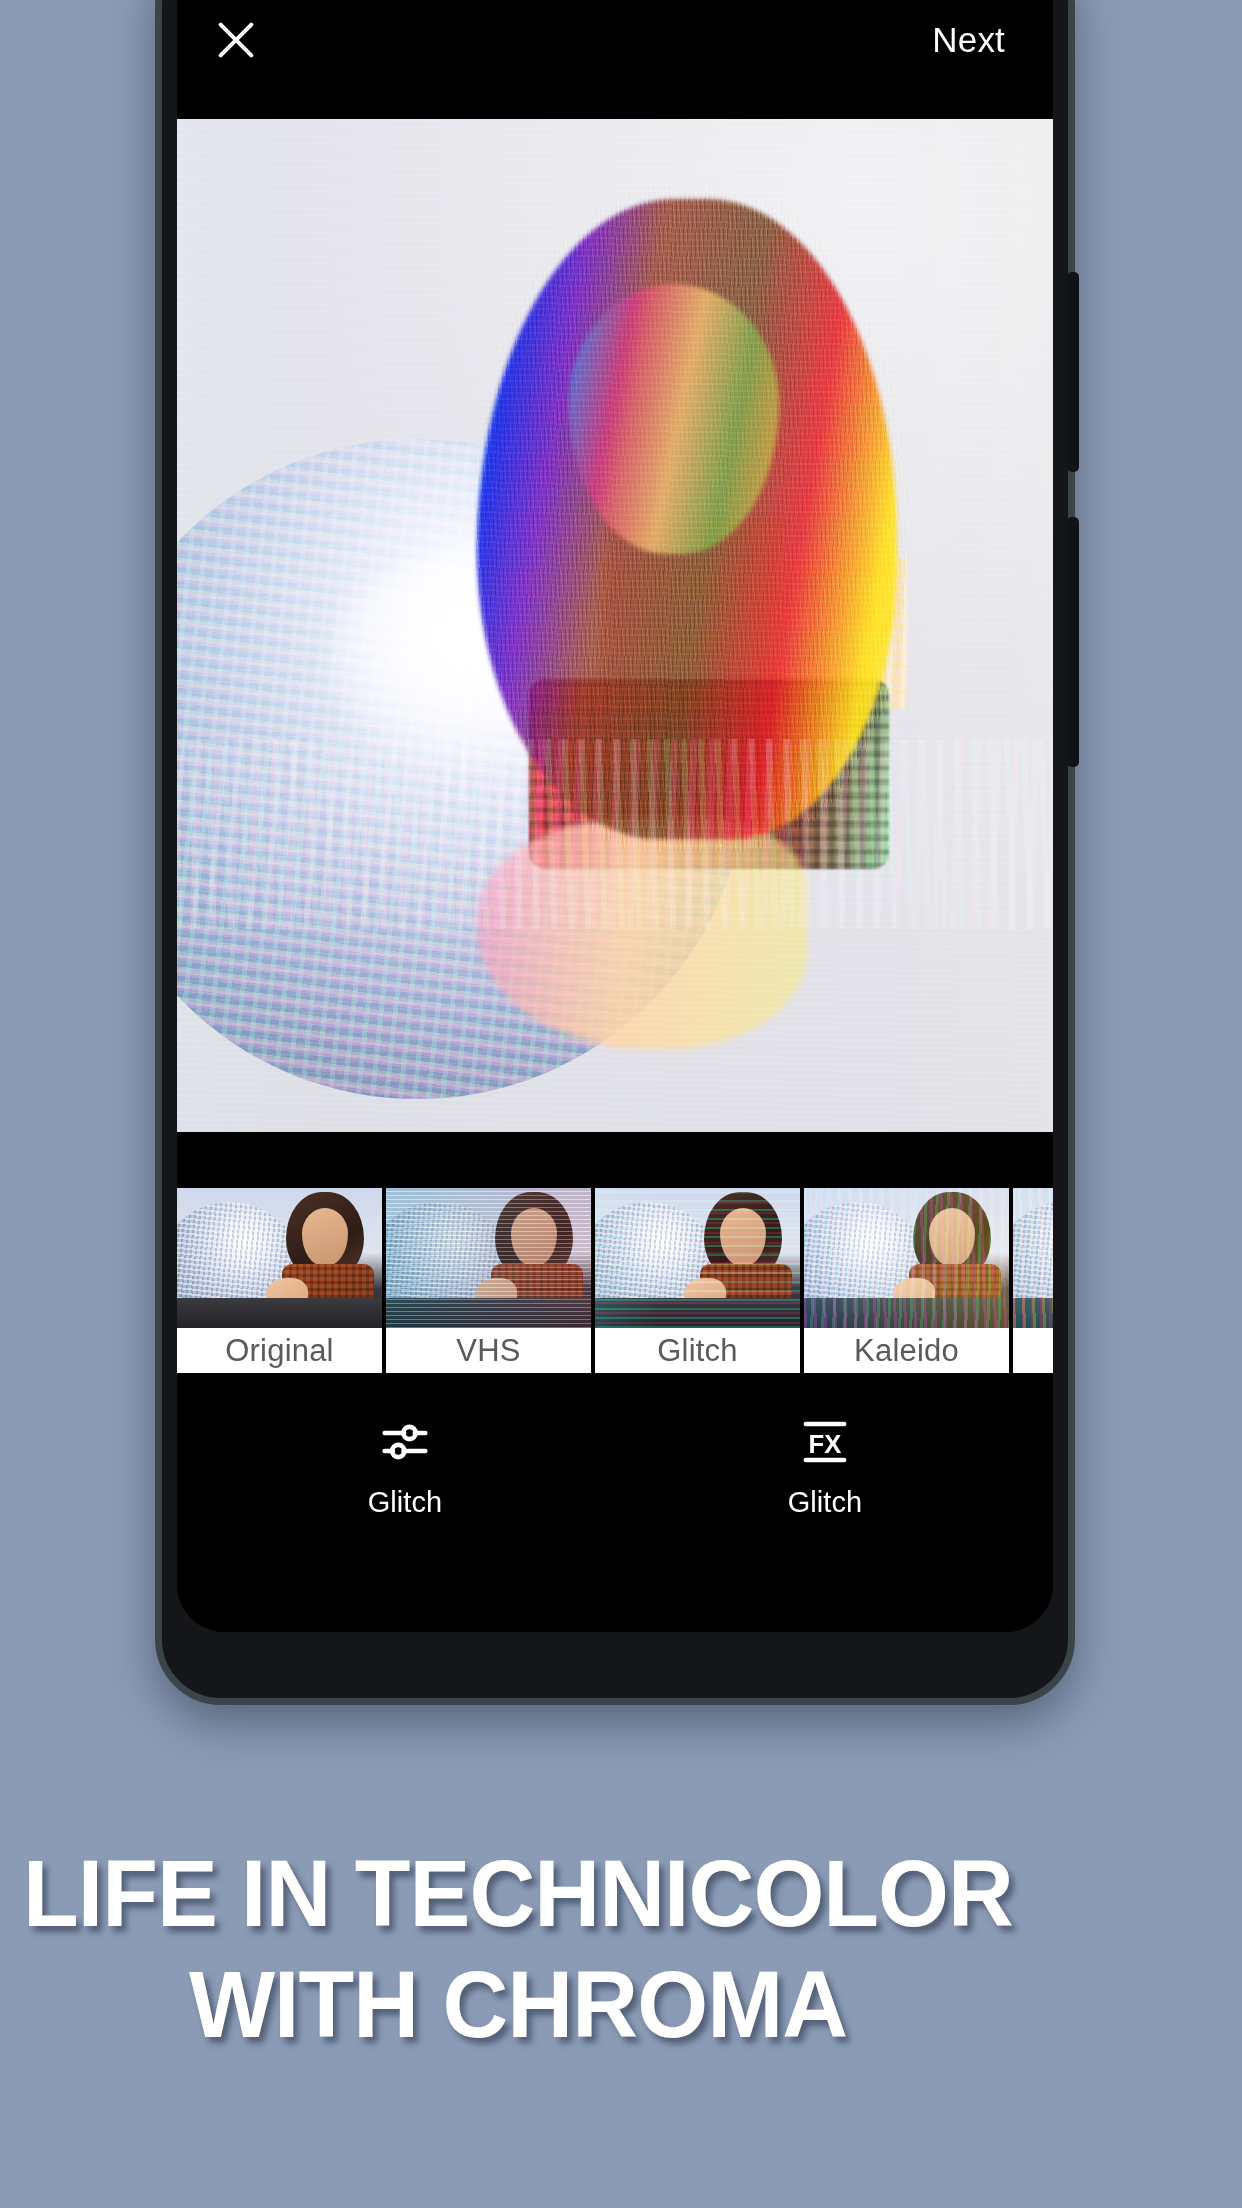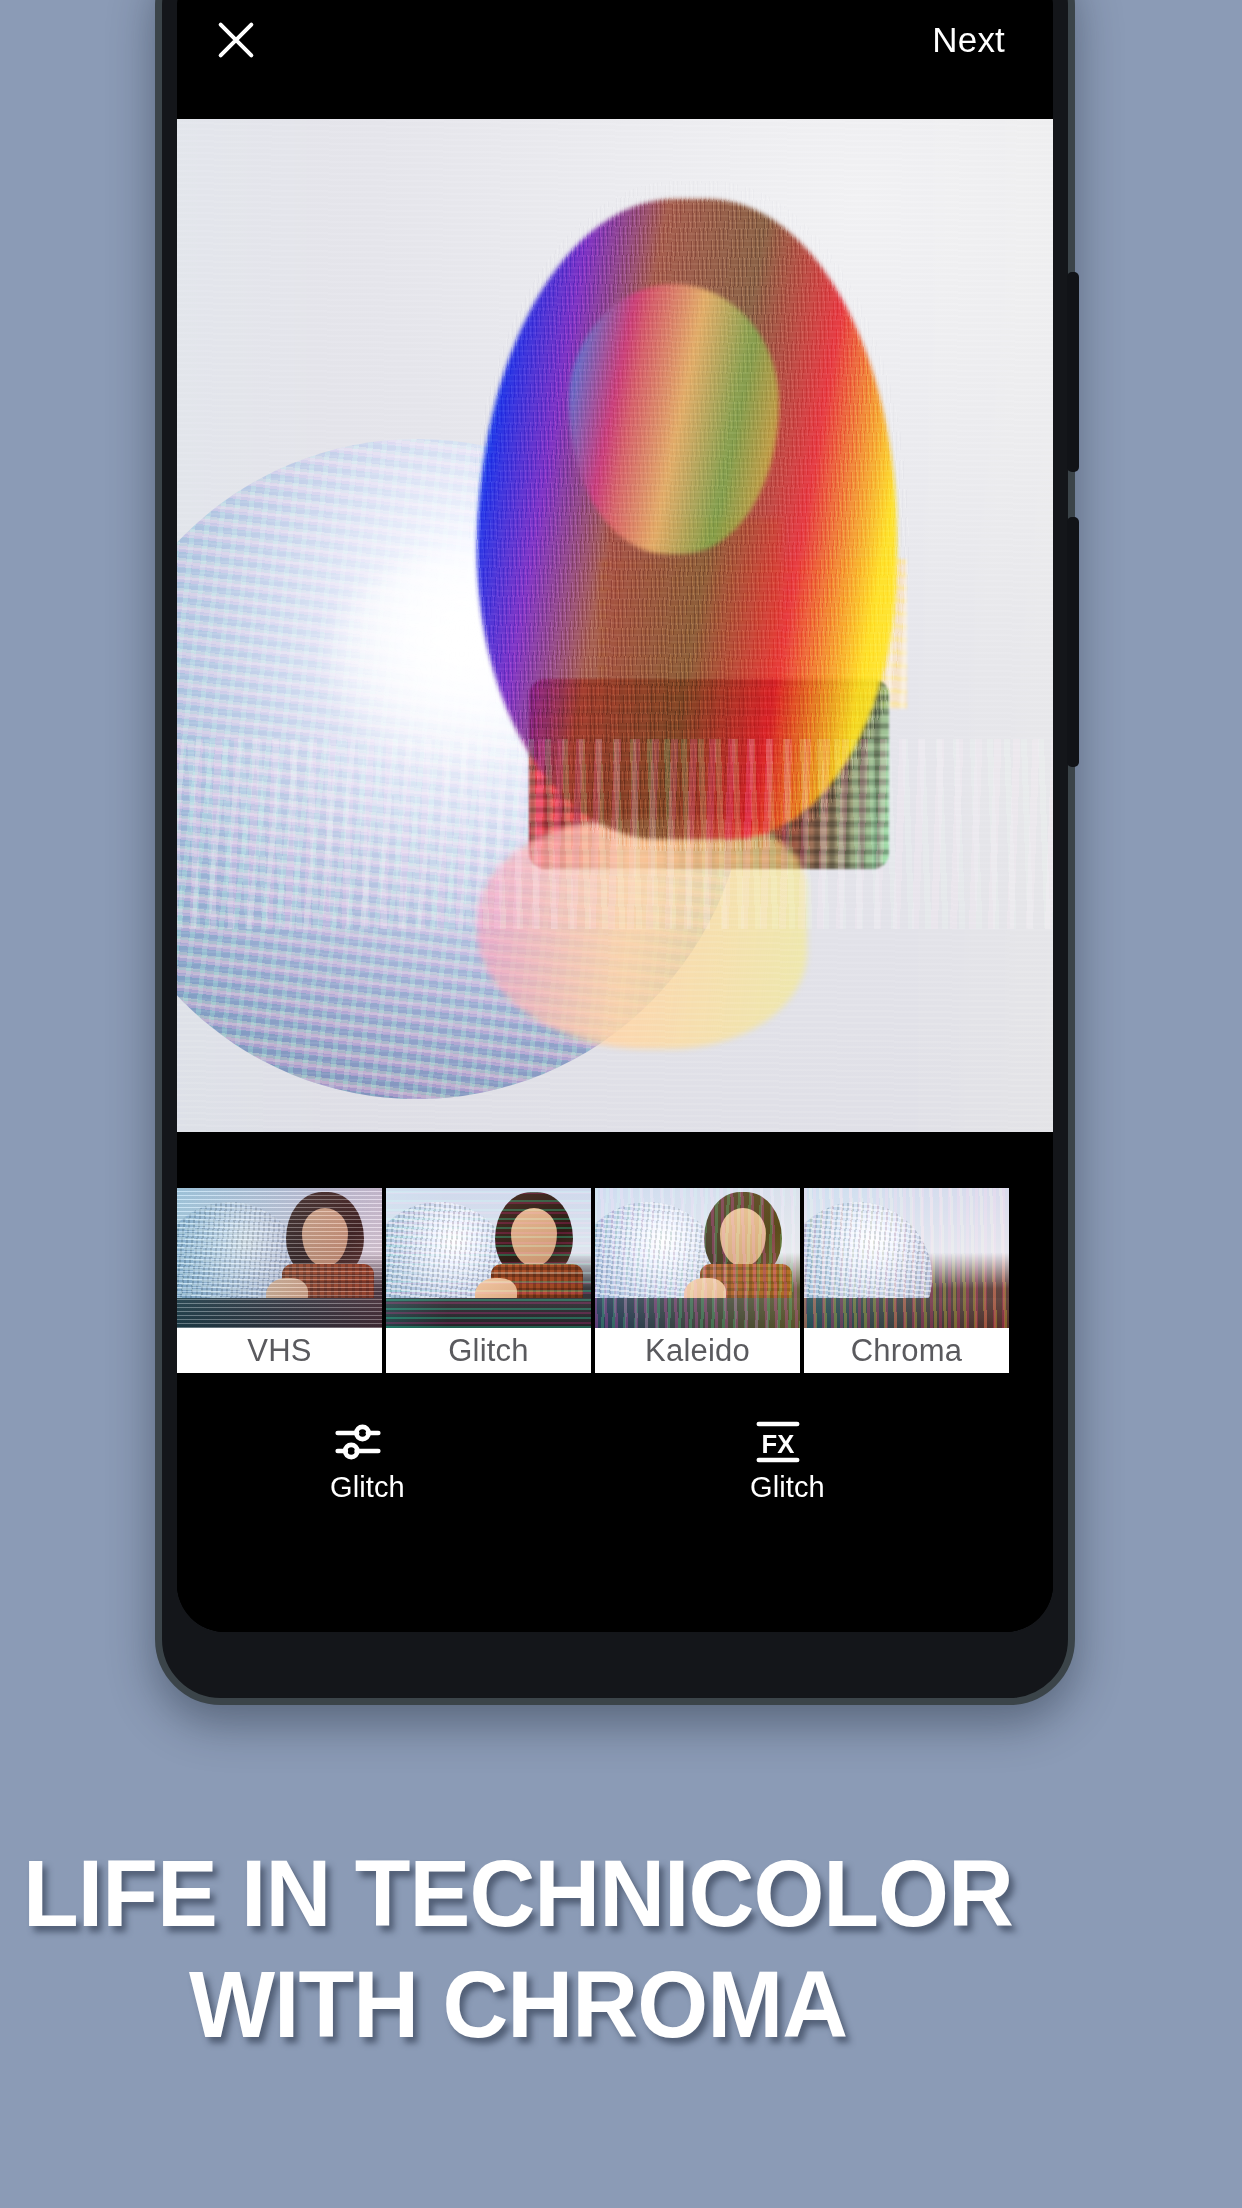--- a/index.html
+++ b/index.html
@@ -289,22 +289,22 @@
   }
 
   
   .navbar {
     flex:1;
     background:#000;
     display:flex; align-items:flex-start; justify-content:space-around;
     padding:42px 18px 0 18px;
   }
   .nav-item {
-    display:flex; flex-direction:column; align-items:flex-start;
-    gap:2px; width:150px;
+    display:flex; flex-direction:column; align-items:center;
+    gap:17px; width:150px;
   }
   .nav-icon { width:56px; height:54px; display:block; }
   .nav-label {
     color:#fff; font-size:29px; white-space:nowrap; letter-spacing:0.1px;
   }
 
   
   .headline {
     position:absolute;
     left:0; right:0; top:1845px;
@@ -354,20 +354,35 @@
           <div class="pv-face"></div>
           <div class="pv-bands"></div>
           <div class="layer pv-scan"></div>
           <div class="layer pv-rgbsplit"></div>
         </div>
 
         <div class="gap"></div>
 
         <div class="filters">
 
+          <div class="filter-card">
+            <div class="filter-thumb">
+              <div class="ft-base"></div>
+                <div class="ft-ball"></div>
+                <div class="ft-ball-grid"></div>
+              <div class="ft-person">
+                  <div class="ft-hair"></div>
+                  <div class="ft-face"></div>
+                  <div class="ft-body"></div>
+                  <div class="ft-hand"></div>
+                </div>
+              <div class="ft-legs"></div>
+            </div>
+            <div class="filter-label">Original</div>
+          </div>
 
           <div class="filter-card">
             <div class="filter-thumb">
               <div class="ft-base"></div>
                 <div class="ft-ball"></div>
                 <div class="ft-ball-grid"></div>
               <div class="ft-person">
                   <div class="ft-hair"></div>
                   <div class="ft-face"></div>
                   <div class="ft-body"></div>

